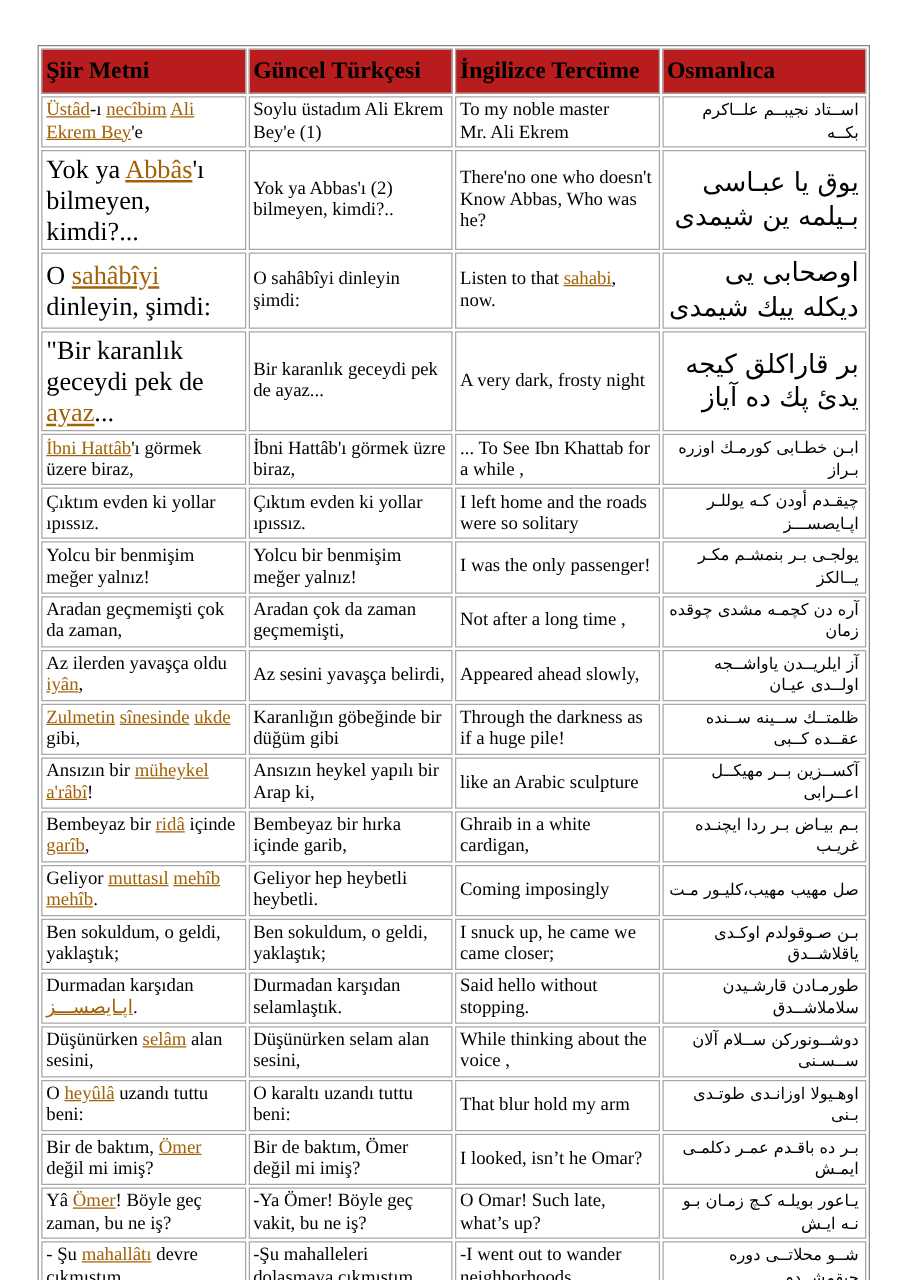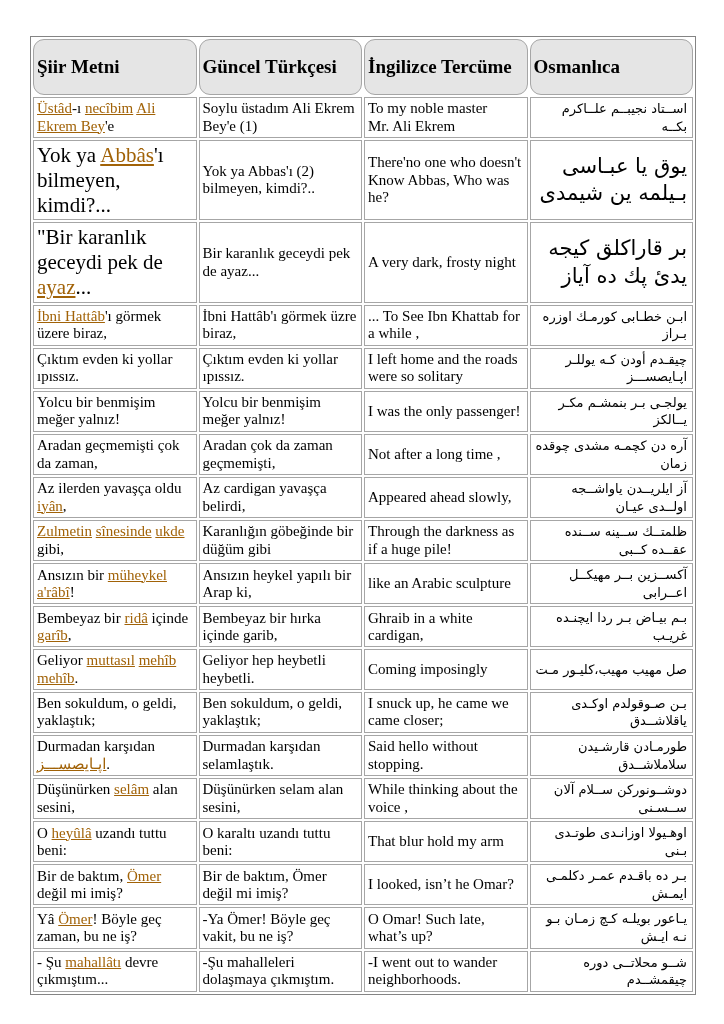--- a/index.html
+++ b/index.html
@@ -8,27 +8,26 @@
   table.tr-table{
     border-collapse:separate;
     border-spacing:2px;
     border:1px solid #848484;
     width:666px;
     margin:36px 28px 0 30px;
     table-layout:fixed;
   }
   th,td{border:1px solid #a6a6a6;vertical-align:middle;}
   th{
-    background:#e5e5e5;
+    background:#b91c1c;
     text-align:left;
     font-weight:bold;
     font-size:19px;
-    padding:16px 3px;
+    padding:6px 3px;
     width:25%;
-    border-radius:11px;
   }
   td{font-size:15px;line-height:1.15;padding:2px 3px;}
   td.td-poem{}
   td.td-poem.lg{font-size:21px;line-height:1.18;}
   td.td-english{white-space:pre-line;margin-left:32px;}
   td.td-ottoman{
     direction:rtl;
     text-align:right;
     font-family:"DejaVu Sans","Liberation Sans",sans-serif;
     font-weight:normal;
@@ -60,20 +59,26 @@
 Mr. Ali Ekrem</td>
           <td class="td-ottoman">اســتاد نجيبــم علــاكرم بكــه</td>
         </tr>
         <tr>
           <td class="td-poem lg">Yok ya <a href="#" class="lnk">Abbâs</a>'ı bilmeyen, kimdi?...</td>
           <td class="td-turkish">Yok ya Abbas'ı (2) bilmeyen, kimdi?..</td>
           <td class="td-english">There'no one who doesn't Know Abbas, Who was he?</td>
           <td class="td-ottoman lg-ott">يوق يا عبـاسى بـيلمه ين شيمدى</td>
         </tr>
         <tr>
+          <td class="td-poem lg">O <a href="#" class="lnk">sahâbîyi</a> dinleyin, şimdi:</td>
+          <td class="td-turkish">O sahâbîyi dinleyin şimdi:</td>
+          <td class="td-english">Listen to that <a href="#" class="lnk">sahabi</a>, now.</td>
+          <td class="td-ottoman lg-ott">اوصحابى يى ديكله ييك شيمدى</td>
+        </tr>
+        <tr>
           <td class="td-poem lg">"Bir karanlık geceydi pek de <a href="#" class="lnk">ayaz</a>...</td>
           <td class="td-turkish">Bir karanlık geceydi pek de ayaz...</td>
           <td class="td-english">A very dark, frosty night</td>
           <td class="td-ottoman lg-ott">بر قاراكلق كيجه يدئ پك ده آياز</td>
         </tr>
         <tr>
           <td class="td-poem"><a href="#" class="lnk">İbni Hattâb</a>'ı görmek üzere biraz,</td>
           <td class="td-turkish">İbni Hattâb'ı görmek üzre biraz,</td>
           <td class="td-english">... To See Ibn Khattab for a while ,</td>
           <td class="td-ottoman">ابـن خطـابى كورمـك اوزره بـراز</td>
@@ -91,21 +96,21 @@
           <td class="td-ottoman">يولجـى بـر بنمشـم مكـر يــالكز</td>
         </tr>
         <tr>
           <td class="td-poem">Aradan geçmemişti çok da zaman,</td>
           <td class="td-turkish">Aradan çok da zaman geçmemişti,</td>
           <td class="td-english">Not after a long time ,</td>
           <td class="td-ottoman">آره دن كچمـه مشدى چوقده زمان</td>
         </tr>
         <tr>
           <td class="td-poem">Az ilerden yavaşça oldu <a href="#" class="lnk">iyân</a>,</td>
-          <td class="td-turkish">Az cardigan yavaşça belirdi,</td>
+          <td class="td-turkish">Az sesini yavaşça belirdi,</td>
           <td class="td-english">Appeared ahead slowly,</td>
           <td class="td-ottoman">آز ايلريــدن ياواشــجه اولــدى عيـان</td>
         </tr>
         <tr>
           <td class="td-poem"><a href="#" class="lnk">Zulmetin</a> <a href="#" class="lnk">sînesinde</a> <a href="#" class="lnk">ukde</a> gibi,</td>
           <td class="td-turkish">Karanlığın göbeğinde bir düğüm gibi</td>
           <td class="td-english">Through the darkness as if a huge pile!</td>
           <td class="td-ottoman">ظلمتــك ســينه ســنده عقــده كــبى</td>
         </tr>
         <tr>

